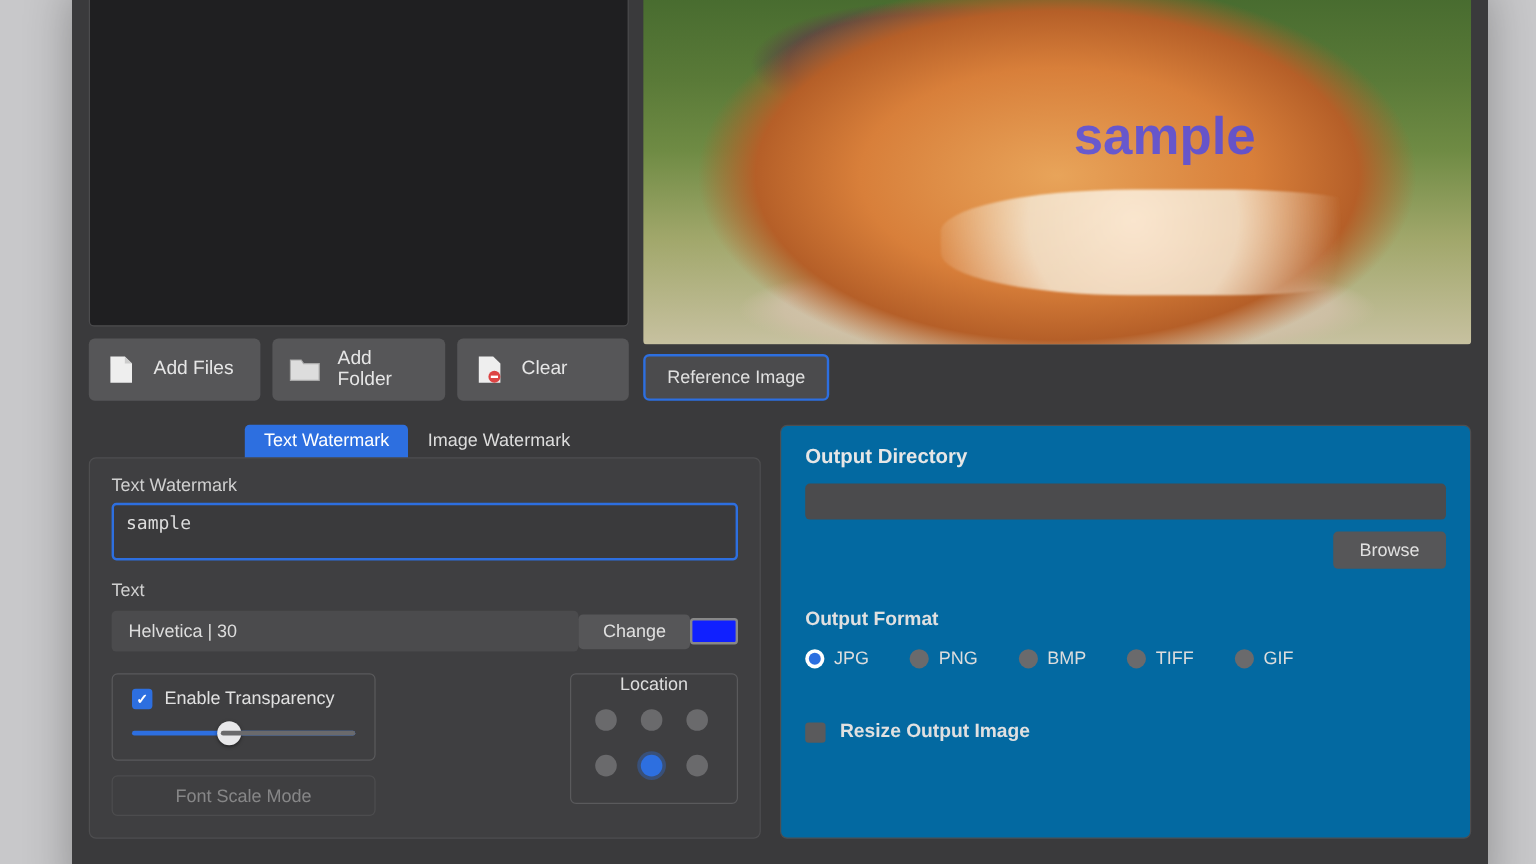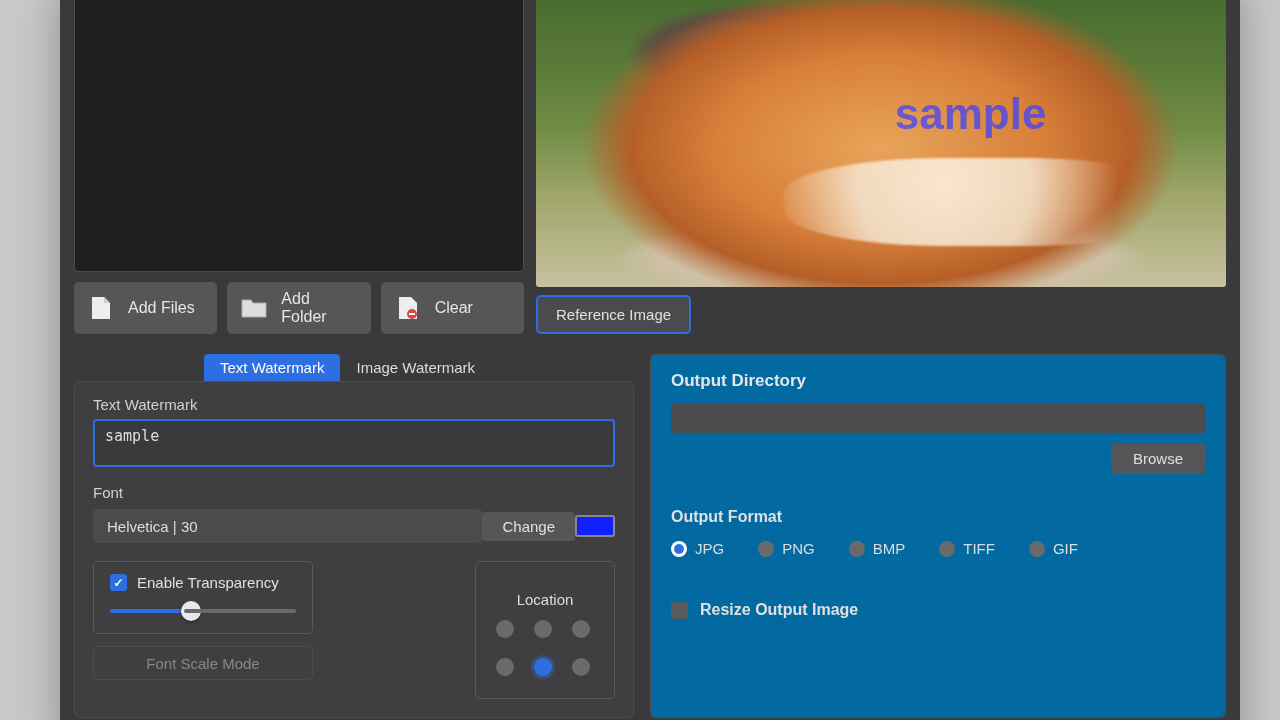--- a/index.html
+++ b/index.html
@@ -243,21 +243,21 @@
     height: 34px;
     display:flex; align-items:center; justify-content:center;
     color:#ccc;
     font-size:15px;
     margin-top:12px;
     opacity:.5;
   }
   .loc-box {
     border: 1px solid #5a5a5c;
     border-radius: 5px;
-    padding: 29px 20px 18px;
+    padding: 0 20px 18px;
     width: 140px;
     margin-left: auto;
   }
   .loc-title {
     text-align: center;
     font-size: 15px;
     color: #ddd;
     margin-bottom: 12px;
   }
   .loc-grid {
@@ -399,21 +399,21 @@
 
     <div class="panel-left">
       <div class="tabs">
         <div class="tab active">Text Watermark</div>
         <div class="tab">Image Watermark</div>
       </div>
       <div class="panel-box">
         <span class="lbl">Text Watermark</span>
         <textarea class="wm-input" style="">sample</textarea>
 
-        <span class="lbl" style="margin-top:14px">Font</span>
+        <span class="lbl" style="margin-top:14px">Text</span>
         <div class="font-row">
           <div class="font-display">Helvetica | 30</div>
           <div class="change-btn">Change</div>
           <div class="color-swatch" style="background:#1020ff"></div>
         </div>
 
         <div class="sub-row">
           <div>
             <div class="trans-box">
               <div class="chk-row">

